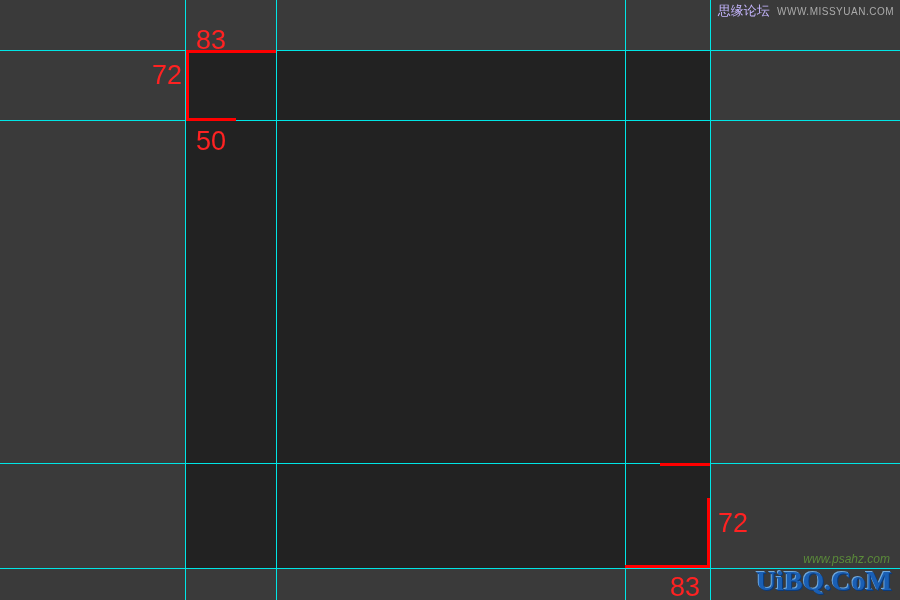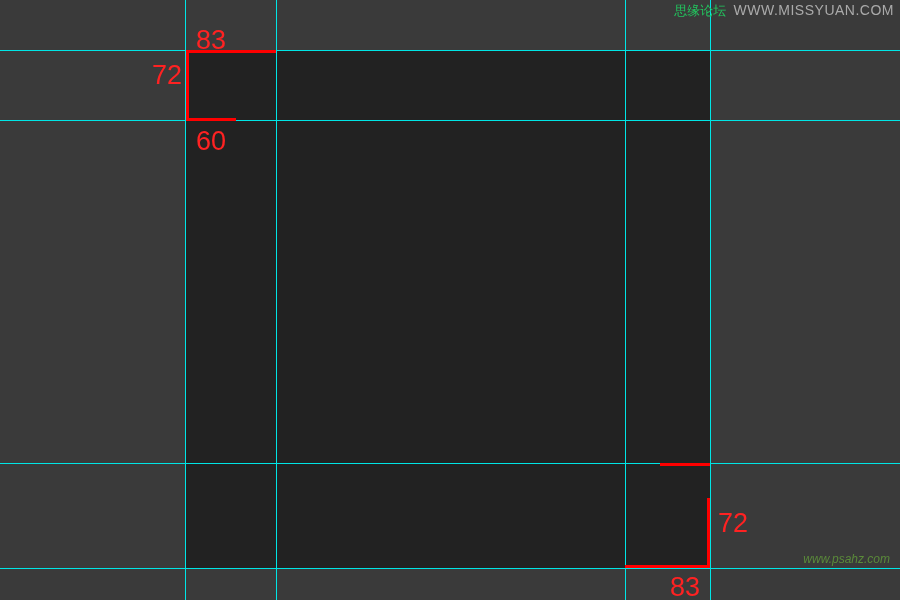--- a/index.html
+++ b/index.html
@@ -59,25 +59,25 @@
     .watermark-top {
       position: absolute;
       top: 2px;
       right: 6px;
       color: #ccc;
       font-size: 12px;
       text-align: right;
     }
     .watermark-top .cn {
       font-size: 13px;
-      color: #22c55e;
+      color: #c4b5fd;
       margin-right: 4px;
     }
     .watermark-top .url {
-      font-size: 14px;
+      font-size: 10px;
       color: #aaa;
       letter-spacing: 0.5px;
     }
     .watermark-bottom {
       position: absolute;
       bottom: 3px;
       right: 8px;
       font-family: 'Comic Sans MS', cursive;
       font-size: 28px;
       font-weight: bold;
@@ -110,29 +110,30 @@
   <div class="guide-v" style="left:276px"></div>
   <div class="guide-v" style="left:625px"></div>
   <div class="guide-v" style="left:710px"></div>
 
   <div class="measure-line" style="left:186px; top:50px; width:3px; height:70px;"></div>
   <div class="measure-line" style="left:186px; top:50px; width:90px; height:3px;"></div>
   <div class="measure-line" style="left:186px; top:118px; width:50px; height:3px;"></div>
 
   <div class="measure-label" style="left:196px; top:25px;">83</div>
   <div class="measure-label" style="left:152px; top:60px;">72</div>
-  <div class="measure-label" style="left:196px; top:126px;">60</div>
+  <div class="measure-label" style="left:196px; top:126px;">50</div>
 
   <div class="measure-line" style="left:707px; top:498px; width:3px; height:70px;"></div>
   <div class="measure-line" style="left:625px; top:565px; width:85px; height:3px;"></div>
   <div class="measure-line" style="left:660px; top:463px; width:50px; height:3px;"></div>
 
   <div class="measure-label" style="left:718px; top:508px;">72</div>
   <div class="measure-label" style="left:670px; top:572px;">83</div>
 
   <div class="watermark-top">
     <span class="cn">思缘论坛</span>
     <span class="url">WWW.MISSYUAN.COM</span>
   </div>
 
+  <div class="watermark-bottom">UiBQ.CoM</div>
   <div class="watermark-sub" style="bottom:34px">www.psahz.com</div>
 
 </div>
 
 </body></html>

